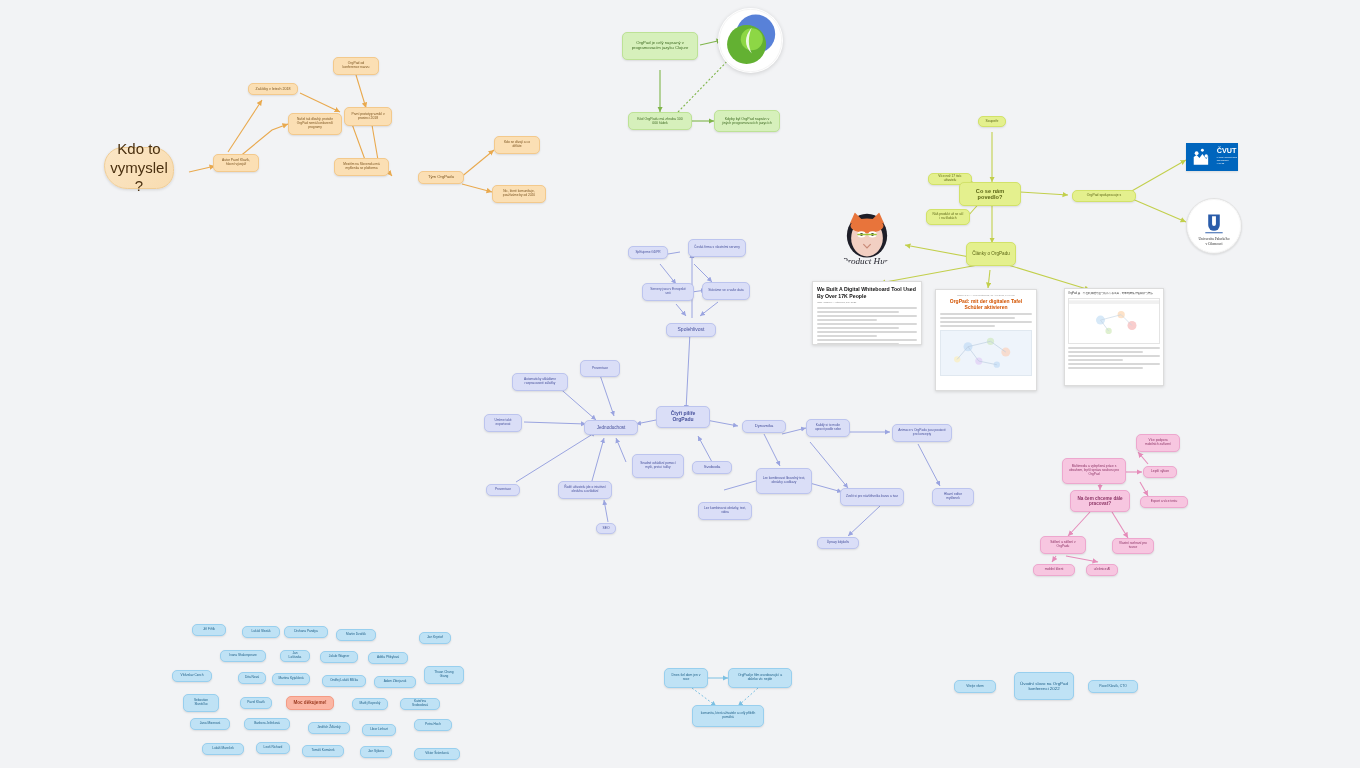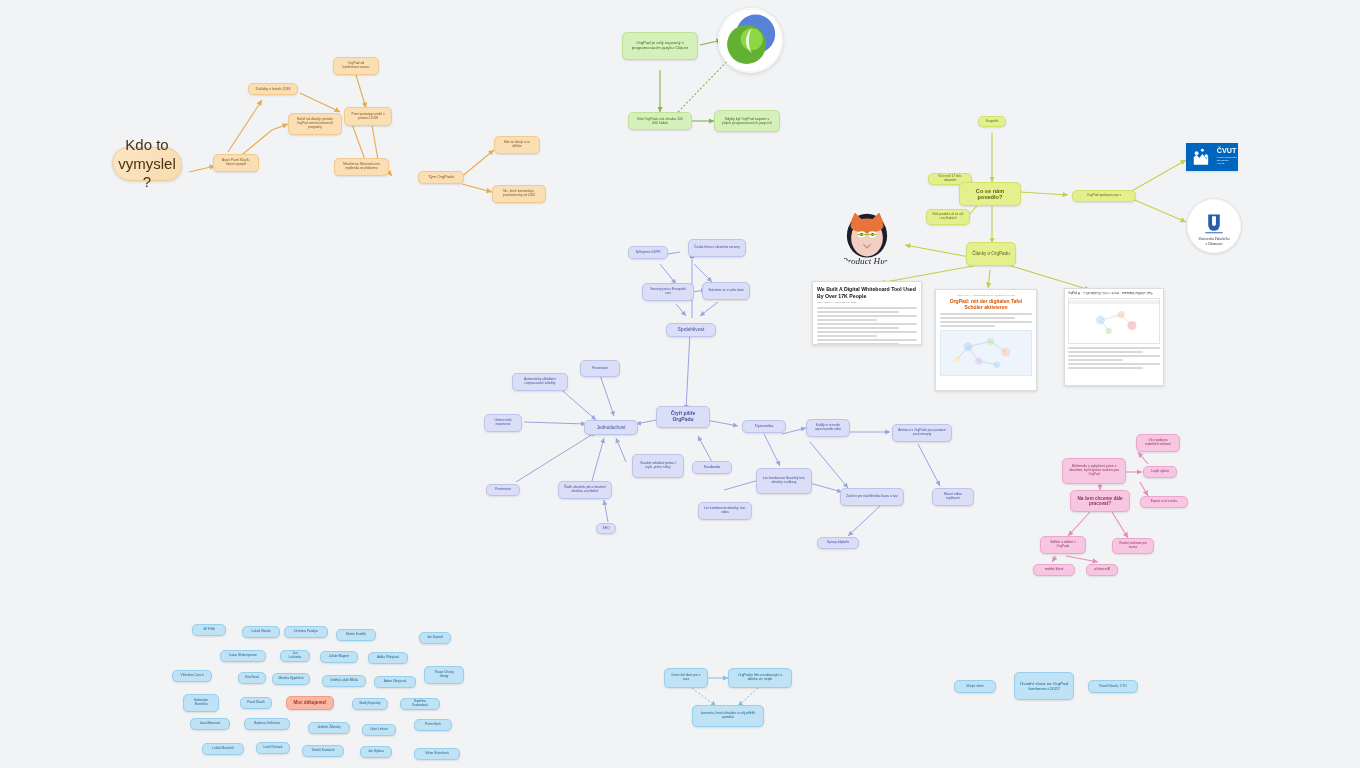--- a/index.html
+++ b/index.html
@@ -181,21 +181,21 @@
       <path d="M1066,556 L1098,562" marker-end="url(#api)"></path>
     </g>
 
     <g stroke="#7cc0e2" stroke-width="1" fill="none">
       <path d="M708,678 L728,678" marker-end="url(#ab)"></path>
       <path d="M692,688 L716,706" stroke-dasharray="2,2" marker-end="url(#ab)"></path>
       <path d="M758,688 L738,706" stroke-dasharray="2,2" marker-end="url(#ab)"></path>
     </g>
   </svg>
 
-  <div class="root-node" style="left:112px; top:147px; width:70px; height:34px;">Kdo to vymyslel ?</div>
+  <div class="root-node" style="left:104px; top:147px; width:70px; height:42px;">Kdo to vymyslel ?</div>
 
   <div class="node orange" style="left:333px; top:57px; width:46px; height:18px; font-size:3.4px;">OrgPad od konference nazvu</div>
   <div class="node orange" style="left:248px; top:83px; width:50px; height:12px; font-size:3.6px;">Začátky v letech 2018</div>
   <div class="node orange" style="left:344px; top:107px; width:48px; height:19px; font-size:3.4px;">První prototyp vznikl v prosinci 2018</div>
   <div class="node orange" style="left:213px; top:154px; width:46px; height:18px; font-size:3.3px;">Autor Pavel Klavík, hlavní vývojář</div>
   <div class="node orange" style="left:288px; top:113px; width:54px; height:22px; font-size:3.2px;">Našel tak dlouhý, protože OrgPad nemá konkurenčí programy</div>
   <div class="node orange" style="left:334px; top:158px; width:55px; height:18px; font-size:3.2px;">Mezitím na Slovensku má myšlenka se platforma</div>
   <div class="node orange" style="left:418px; top:171px; width:46px; height:13px; font-size:4.2px;">Tým OrgPadu</div>
   <div class="node orange" style="left:494px; top:136px; width:46px; height:18px; font-size:3.3px;">Kdo se dívají a co děláte</div>
   <div class="node orange" style="left:492px; top:185px; width:54px; height:18px; font-size:3.2px;">Nic, které komunikuje, používáme by od 2020</div>

